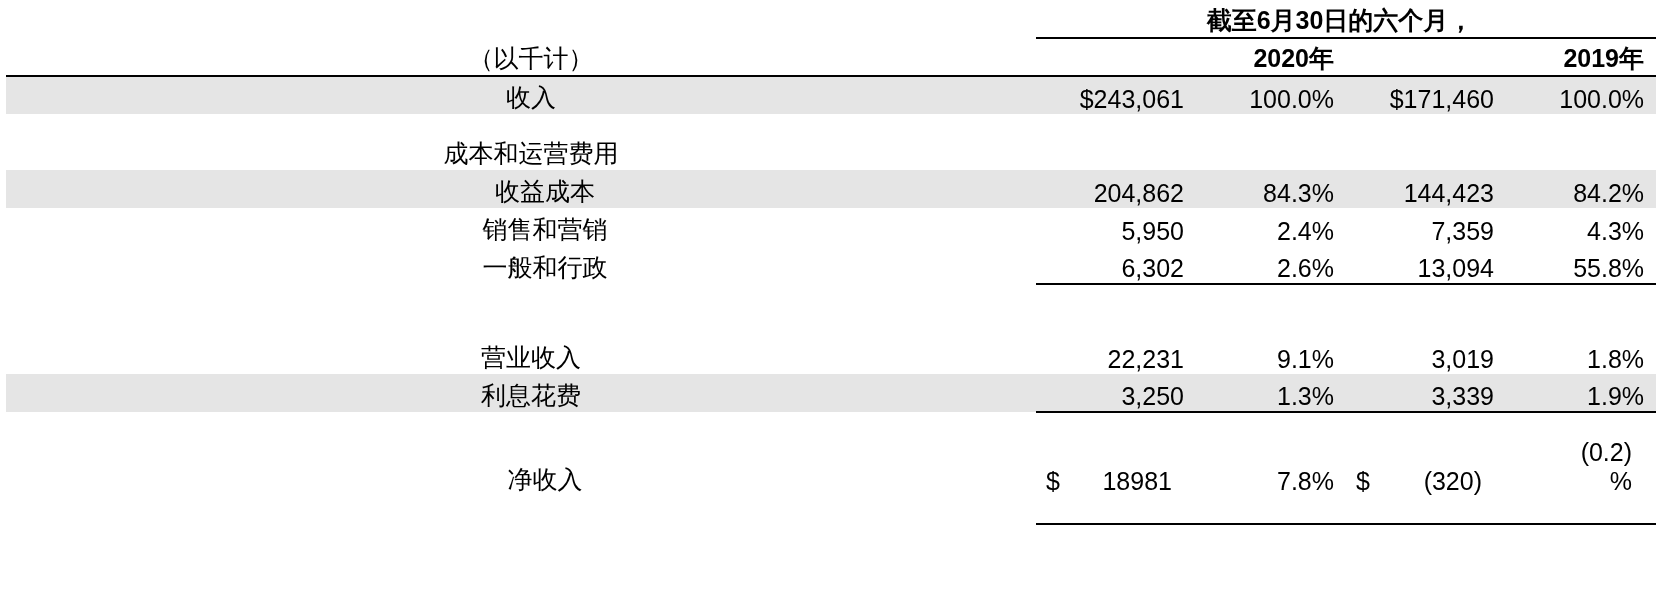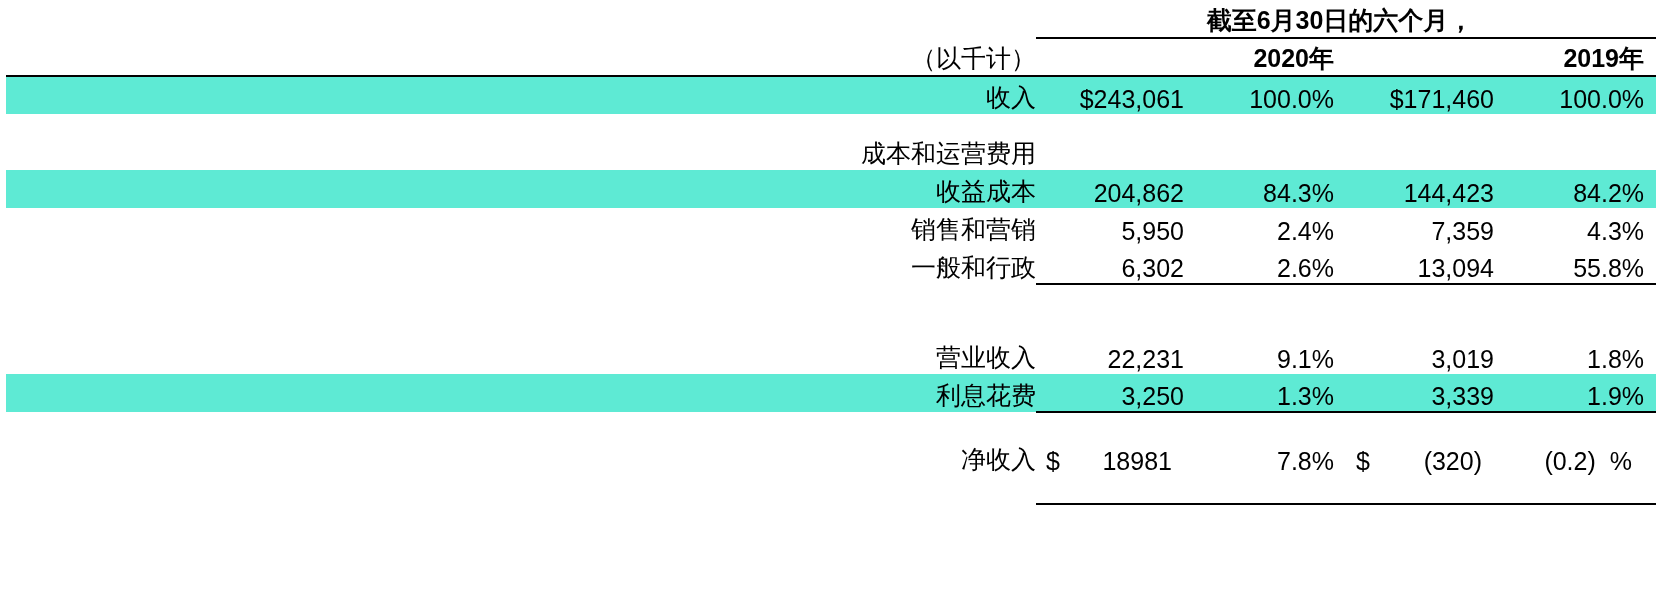--- a/index.html
+++ b/index.html
@@ -36,31 +36,31 @@
   col.c-pct2  { width: 150px; }
 
   td, th {
     padding: 0;
     vertical-align: bottom;
     font-weight: normal;
   }
   .row-h { height: 38px; }
 
   .label {
-    text-align: right;
+    text-align: center;
     padding-left: 20px;
     white-space: nowrap;
   }
   .num {
     text-align: right;
     padding-right: 12px;
     white-space: nowrap;
     font-variant-numeric: tabular-nums;
   }
-  .shade { background: #5eead4; }
+  .shade { background: #e5e5e5; }
 
   .hdr-period {
     text-align: center;
     padding-right: 12px;
     font-weight: bold;
     font-size: 25px;
     white-space: nowrap;
   }
   .hdr-year {
     text-align: right;
@@ -84,20 +84,21 @@
     display: flex;
     justify-content: space-between;
     padding-right: 12px;
   }
   .dollar-split .sym { padding-left: 10px; }
 
   .pct-split {
     display: flex;
     justify-content: flex-end;
     padding-right: 12px;
+    flex-direction: column;
   }
   .pct-split .gap { display: inline-block; width: 14px; }
 
   .hdr-span-line {
     border-bottom: 2px solid #000;
   }
 </style>
 </head>
 <body>
 

